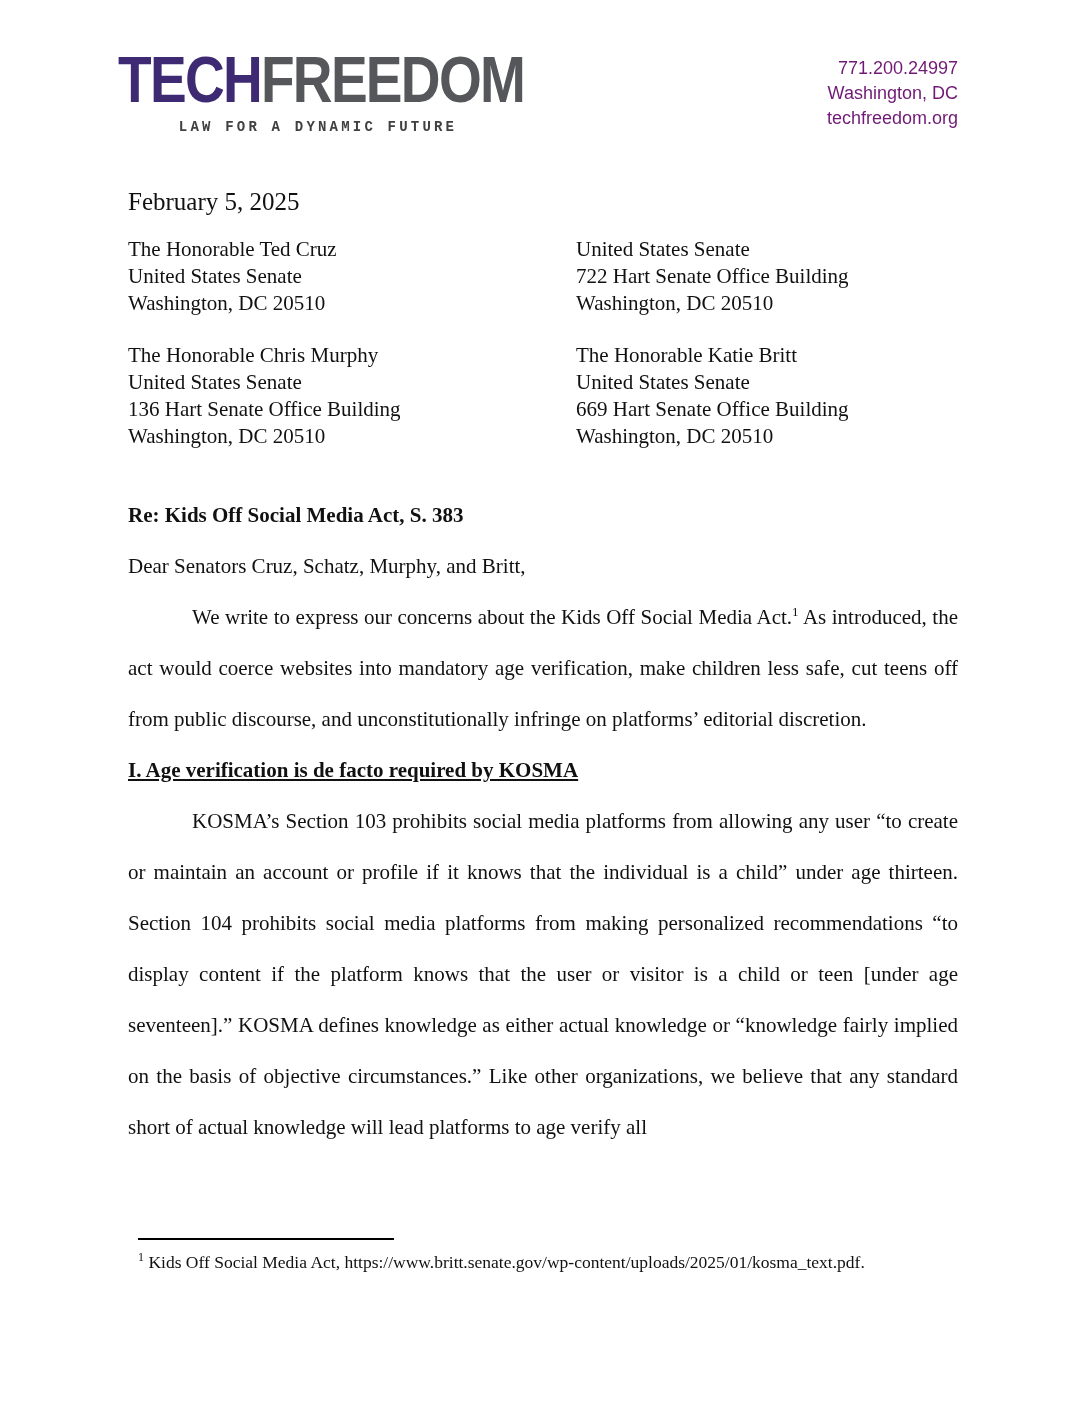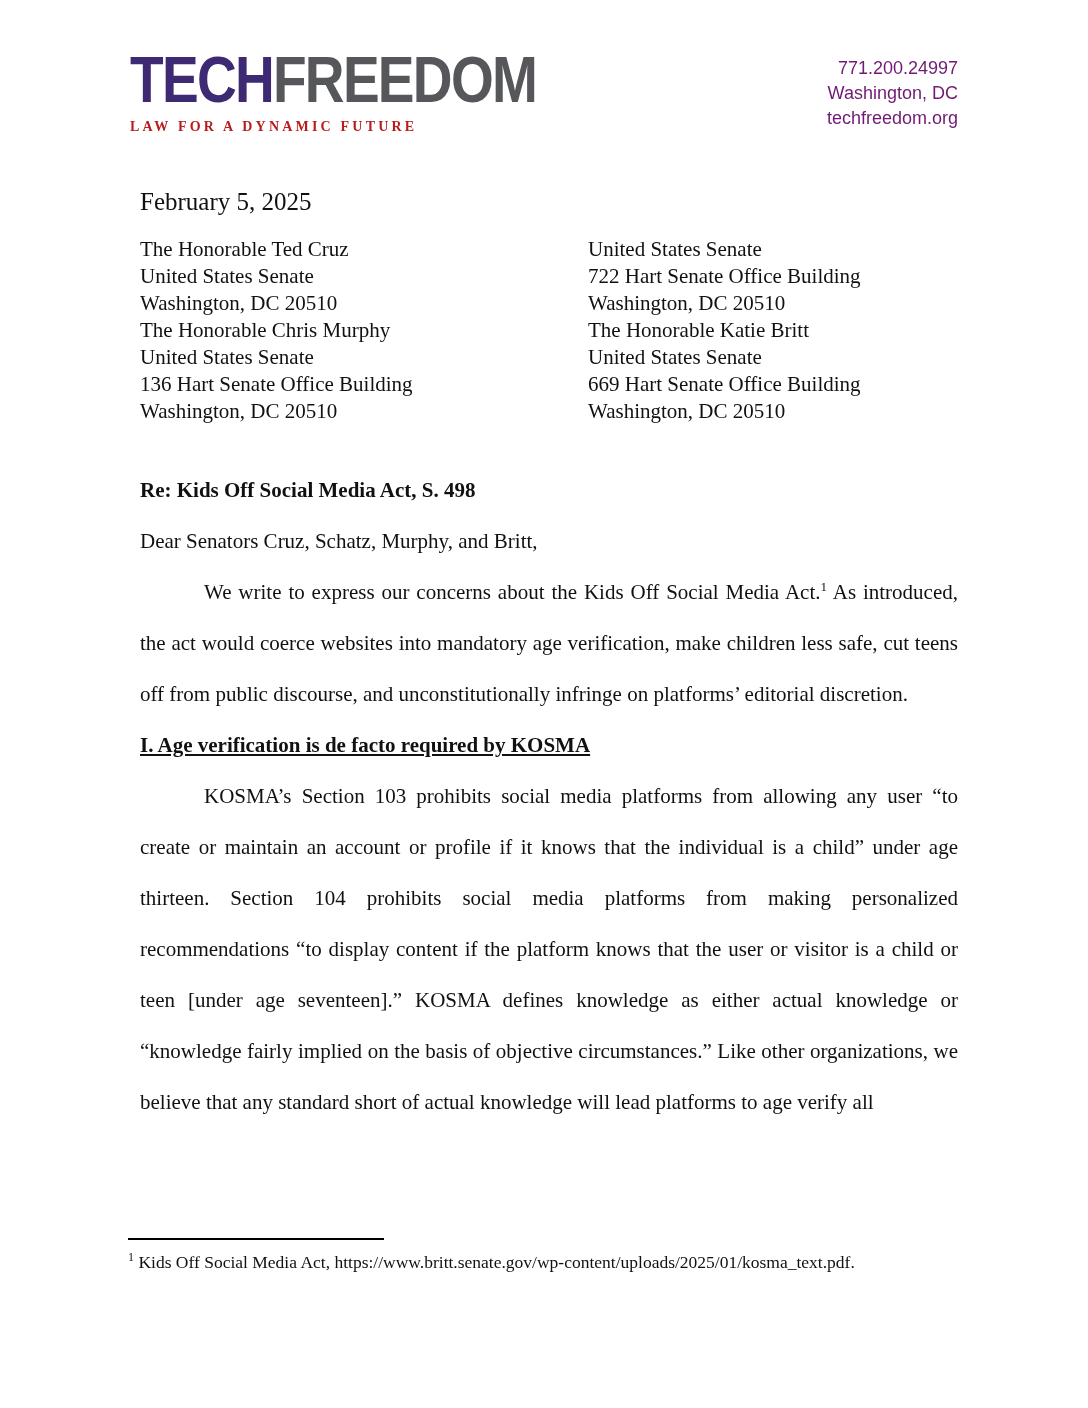--- a/index.html
+++ b/index.html
@@ -5,81 +5,81 @@
   * { box-sizing: border-box; }
   html, body { margin: 0; padding: 0; background: #ffffff; }
   .page {
     position: relative;
     width: 1088px;
     height: 1408px;
     background: #ffffff;
     overflow: hidden;
     font-family: "Liberation Serif", serif;
     color: #111111;
-    padding-left: 12px;
   }
 
   
   .hdr { position: relative; height: 148px; }
   .logo { position: absolute; left: 118px; top: 48px; width: 400px; }
   .logo-main {
     font-family: "Liberation Sans", sans-serif;
     font-weight: bold;
     font-size: 64px;
     line-height: 1;
     letter-spacing: -2px;
     white-space: nowrap;
     transform: scaleX(0.86);
     transform-origin: left top;
   }
   .logo-tech { color: #3E2A72; }
   .logo-freedom { color: #56575B; }
   .logo-tag {
     margin-top: 7px;
     width: 400px;
-    text-align: left;
-    font-family: Liberation Serif, serif;
+    text-align: center;
+    font-family: Liberation Mono, monospace;
     font-size: 14px;
     font-weight: bold;
     letter-spacing: 3.2px;
-    color: #b91c1c;
+    color: #404040;
     white-space: nowrap;
   }
   .contact {
     position: absolute;
     right: 130px;
     top: 56px;
     text-align: right;
     font-family: "Liberation Sans", sans-serif;
     font-size: 18px;
     line-height: 25px;
     color: #701a75;
   }
 
   
   .date { margin: 40px 130px 0 128px; font-size: 25px; line-height: 28px; }
 
   .recipients {
     display: grid;
     grid-template-columns: 448px 1fr;
+    row-gap: 25px;
     margin: 20px 130px 0 128px;
     font-size: 21px;
     line-height: 27px;
   }
   .addr div { white-space: nowrap; }
 
   .letter-body { margin: 40px 130px 0 128px; font-size: 21px; line-height: 51px; }
   .letter-body p, .letter-body h2 { margin: 0; padding: 0; font-size: 21px; }
   .subject { font-weight: bold; }
   .heading { font-weight: bold; text-decoration: underline; }
   .para { text-align: justify; text-indent: 64px; }
   .fn-ref { font-size: 13px; line-height: 0; vertical-align: super; }
 
   
-  .footnote-area { position: absolute; left: 128px; right: 130px; top: 1238px; }
+  .footnote-area { position: absolute; left: 138px; right: 130px; top: 1238px; }
   .fn-rule { width: 256px; border-top: 2px solid #000000; }
   .fn-text { margin-top: 10px; font-size: 17.5px; line-height: 24px; }
   .fn-num { font-size: 12px; line-height: 0; vertical-align: super; }
 </style>
 </head>
 <body>
 
 <div class="page">
 
   <header class="hdr">
@@ -115,21 +115,21 @@
     </div>
     <div class="addr">
       <div>The Honorable Katie Britt</div>
       <div>United States Senate</div>
       <div>669 Hart Senate Office Building</div>
       <div>Washington, DC 20510</div>
     </div>
   </div>
 
   <div class="letter-body">
-    <p class="subject">Re: Kids Off Social Media Act, S. 498</p>
+    <p class="subject">Re: Kids Off Social Media Act, S. 383</p>
     <p>Dear Senators Cruz, Schatz, Murphy, and Britt,</p>
     <p class="para"><span>We write to express our concerns about the Kids Off Social Media Act.</span><sup class="fn-ref">1</sup><span> As introduced, the act would coerce websites into mandatory age verification, make children less safe, cut teens off from public discourse, and unconstitutionally infringe on platforms’ editorial discretion.</span></p>
     <h2 class="heading">I. Age verification is de facto required by KOSMA</h2>
     <p class="para">KOSMA’s Section 103 prohibits social media platforms from allowing any user “to create or maintain an account or profile if it knows that the individual is a child” under age thirteen. Section 104 prohibits social media platforms from making personalized recommendations “to display content if the platform knows that the user or visitor is a child or teen [under age seventeen].”  KOSMA defines knowledge as either actual knowledge or “knowledge fairly implied on the basis of objective circumstances.” Like other organizations, we believe that any standard short of actual knowledge will lead platforms to age verify all</p>
   </div>
 
   <footer class="footnote-area">
     <div class="fn-rule"></div>
     <div class="fn-text"><sup class="fn-num">1</sup> <span>Kids Off Social Media Act, https://www.britt.senate.gov/wp-content/uploads/2025/01/kosma_text.pdf.</span></div>
   </footer>

